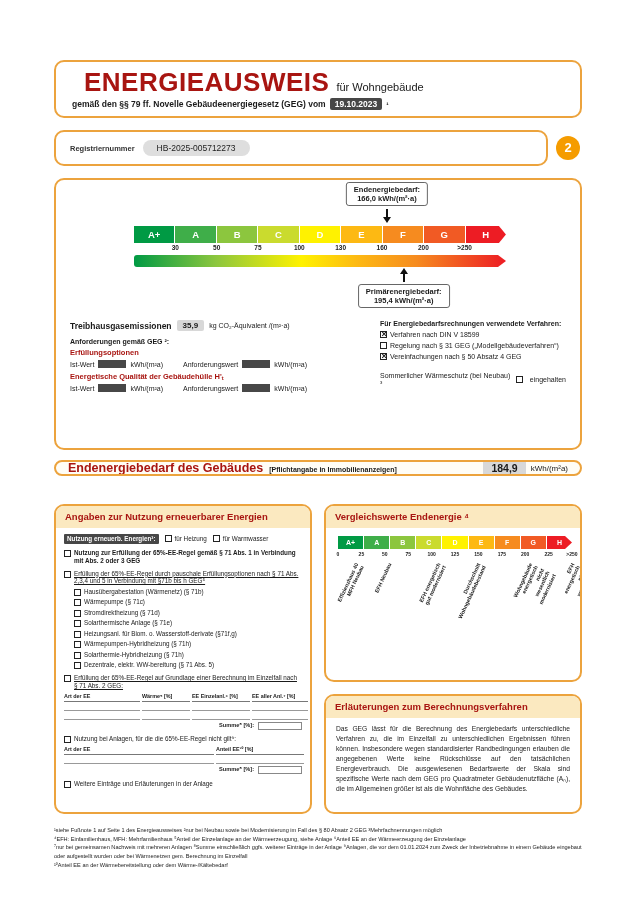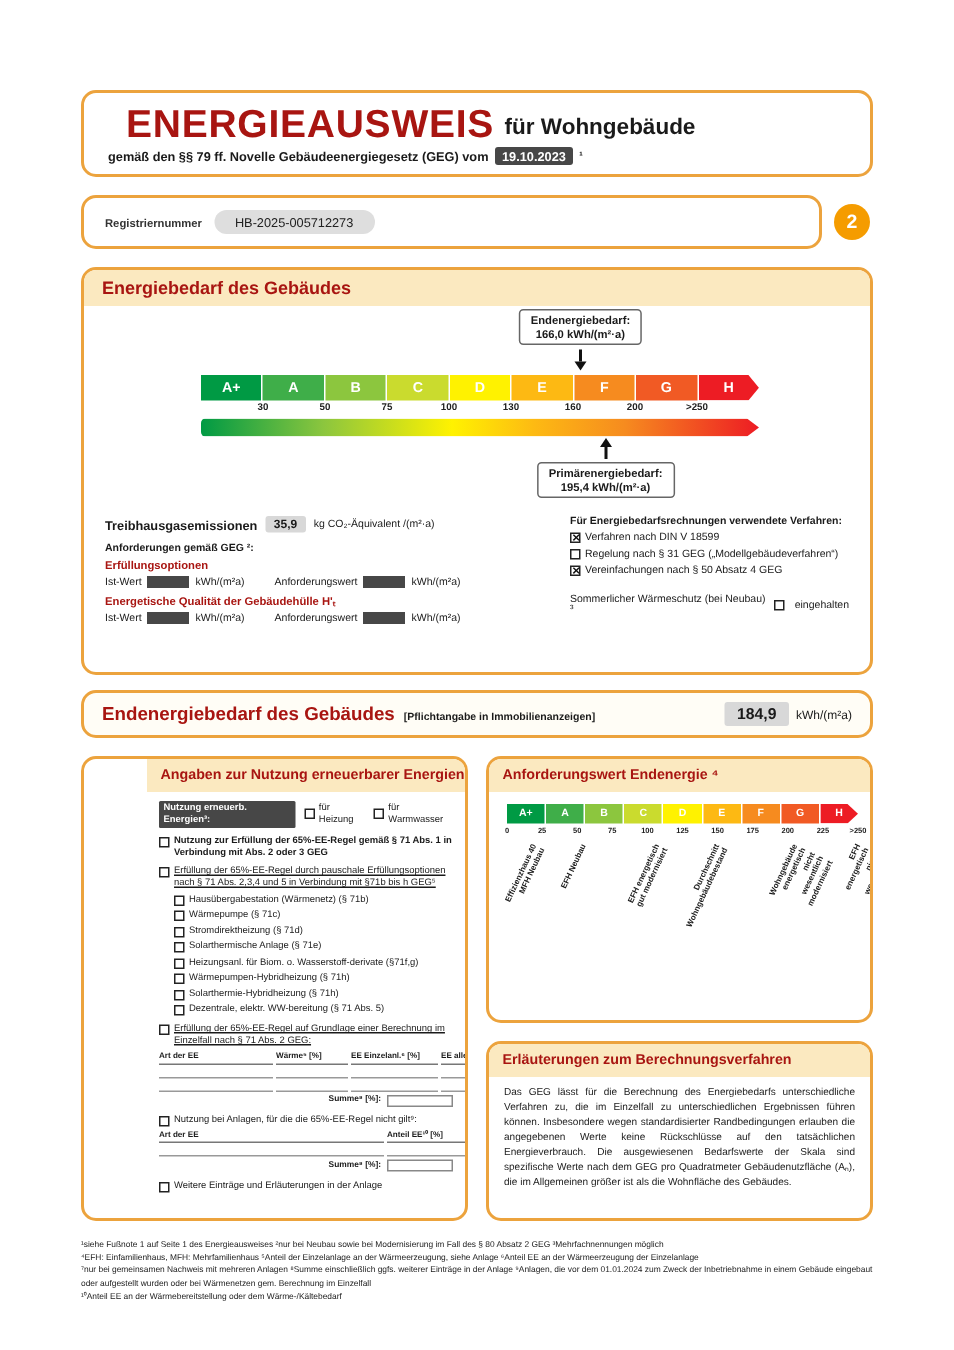--- a/index.html
+++ b/index.html
@@ -15,21 +15,21 @@
   .page{position:relative;width:636px;height:900px;background:#fff;overflow:hidden;}
   .box{position:absolute;border:2px solid var(--gold);border-radius:10px;background:#fff;overflow:hidden;}
   .b{font-weight:bold;}
   .band{height:24px;background:var(--band);color:var(--red);font-weight:bold;font-size:12px;line-height:24px;padding-left:12px;}
   .band.small{height:22px;font-size:9.5px;line-height:22px;padding-left:9px;}
 
   
   .header-box{left:54px;top:60px;width:528px;height:58px;padding:7px 0 0 16px;}
   .title-row{display:flex;align-items:flex-end;gap:7px;margin-left:12px;}
   .main-title{color:var(--red);font-weight:bold;font-size:26px;letter-spacing:0.5px;line-height:1;}
-  .sub-title{font-size:15px;font-weight:bold;padding-bottom:2px;}
+  .sub-title{font-size:11px;font-weight:normal;padding-bottom:2px;}
   .law-line{margin-top:3px;font-size:8.5px;font-weight:bold;display:flex;align-items:center;gap:4px;}
   .date-badge{background:var(--dark);color:#fff;padding:1px 5px;border-radius:2px;font-weight:bold;}
   .sup{font-size:7px;vertical-align:super;}
 
   
   .meta-box{left:54px;top:130px;width:494px;height:36px;display:flex;align-items:center;justify-content:space-between;padding:0 14px;}
   .meta-title{color:var(--red);font-weight:bold;font-size:13.5px;}
   .reg-group{display:flex;align-items:center;gap:8px;}
   .reg-label{font-size:7.5px;font-weight:bold;color:#333;}
   .reg-pill{background:#dedede;border-radius:8px;padding:3px 14px;font-size:8.5px;color:#222;}
@@ -69,30 +69,30 @@
   .ist-row{display:flex;align-items:center;gap:4px;margin-top:3px;}
   .ist-row .gap{width:12px;}
   .darkbox{display:inline-block;width:28px;height:8px;background:var(--dark);}
   .cb{display:inline-block;width:7px;height:7px;border:1px solid #222;background:#fff;position:relative;flex:none;margin-right:3px;vertical-align:middle;}
   .cb.checked::after{content:"×";position:absolute;top:-3px;left:0.5px;font-size:9px;font-weight:bold;color:#111;}
   .cbrow{display:flex;align-items:center;margin-top:4px;}
   .methods-title{font-weight:bold;font-size:7px;}
   .summer-row{display:flex;align-items:center;gap:4px;margin-top:12px;}
 
   
-  .banner-box{left:54px;top:460px;width:528px;height:32px;display:flex;align-items:center;justify-content:space-between;padding:0 12px;background:#fffdf6;}
+  .banner-box{left:54px;top:460px;width:528px;height:16px;display:flex;align-items:center;justify-content:space-between;padding:0 12px;background:#fffdf6;}
   .banner-left{display:flex;align-items:baseline;gap:6px;}
   .banner-title{color:var(--red);font-weight:bold;font-size:12.5px;}
   .banner-subtitle{font-size:7px;font-weight:bold;}
   .banner-right{display:flex;align-items:center;gap:5px;}
   .banner-value{background:var(--gray);border-radius:2px;padding:2px 8px;font-weight:bold;font-size:10.5px;}
   .banner-unit{font-size:8px;}
 
   
-  .renew-box{left:54px;top:504px;width:258px;height:310px;padding-left:42px;}
+  .renew-box{left:54px;top:504px;width:258px;height:310px;}
   .renew-body{padding:6px 8px;font-size:6.3px;line-height:1.25;}
   .usage-row{display:flex;align-items:center;gap:6px;}
   .usage-badge{background:var(--dark);color:#fff;padding:1px 3px;border-radius:1px;font-weight:bold;}
   .usage-opt{display:flex;align-items:center;}
   .opt-row{display:flex;align-items:flex-start;margin-top:2.5px;}
   .opt-row .cb{margin-top:1px;}
   .heading-u{text-decoration:underline;}
   .indent{margin-left:10px;}
   .t1{display:grid;grid-template-columns:76px 48px 58px 56px;column-gap:2px;margin-top:3px;}
   .t2{display:grid;grid-template-columns:150px 88px;column-gap:2px;margin-top:3px;}
@@ -137,21 +137,20 @@
 
   <div class="box meta-box">
     <div class="reg-group">
       <span class="reg-label">Registriernummer</span>
       <span class="reg-pill">HB-2025-005712273</span>
     </div>
   </div>
   <div class="page-badge">2</div>
 
   <div class="box demand-box">
-    <div class="band">Energiebedarf des Gebäudes</div>
     <div class="chart">
       <div class="scale-wrap">
         <div class="callout co-end" style="left:68%">
           <div class="co-label">Endenergiebedarf:</div>
           <div class="co-value">166,0 kWh/(m²·a)</div>
         </div>
         <div class="arrow down" style="left:68%">
           <div class="stem"></div>
           <div class="head-down"></div>
         </div>
@@ -361,21 +360,21 @@
         <span class="sum-box"></span>
       </div>
       <div class="opt-row" style="margin-top:6px">
         <span class="cb"></span>
         <span>Weitere Einträge und Erläuterungen in der Anlage</span>
       </div>
     </div>
   </div>
 
   <div class="box cmp-box">
-    <div class="band small">Anforderungswert Endenergie ⁴</div>
+    <div class="band small">Vergleichswerte Endenergie ⁴</div>
     <div class="cmp-scale">
       <div class="seg" style="background: rgb(0, 154, 68);">
           <span class="seg-label">A+</span>
         </div>
       <div class="seg" style="background: rgb(63, 174, 73);">
           <span class="seg-label">A</span>
         </div>
       <div class="seg" style="background: rgb(140, 198, 62);">
           <span class="seg-label">B</span>
         </div>

